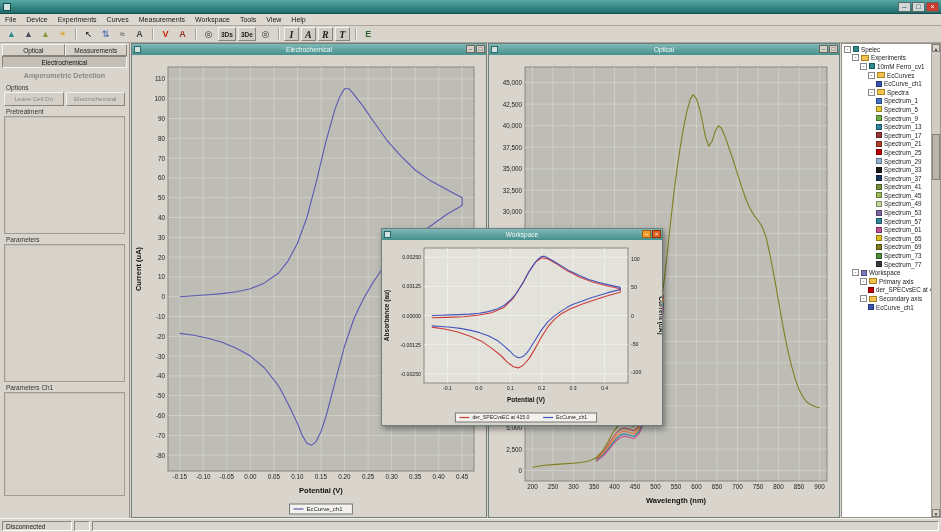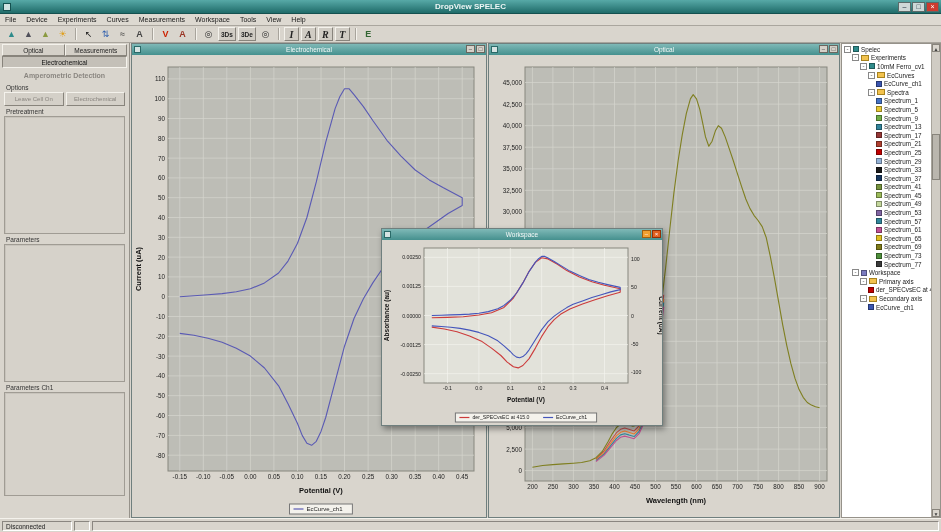--- a/index.html
+++ b/index.html
@@ -77,21 +77,20 @@
   .sb-cell { height:10px; margin:0 1px; font-size:6.5px; color:#222; line-height:9px;
     padding:0 3px; border:1px solid; border-color:#8a8680 #fff #fff #8a8680; }
   .sb-1 { width:70px; } .sb-2 { width:16px; } .sb-3 { flex:1; }
   svg text { font-family:"Liberation Sans","DejaVu Sans",sans-serif; }
 </style>
 </head>
 <body>
 
 <div class="titlebar">
   <span class="sys-icon"></span>
-  <span class="app-title">DropView SPELEC</span>
   <span class="tb-btns">
     <span class="tb-btn">–</span>
     <span class="tb-btn">□</span>
     <span class="tb-btn close">×</span>
   </span>
 </div>
 
 <div class="menu-bar">
     <span class="menu-item">File</span>
     <span class="menu-item">Device</span>

